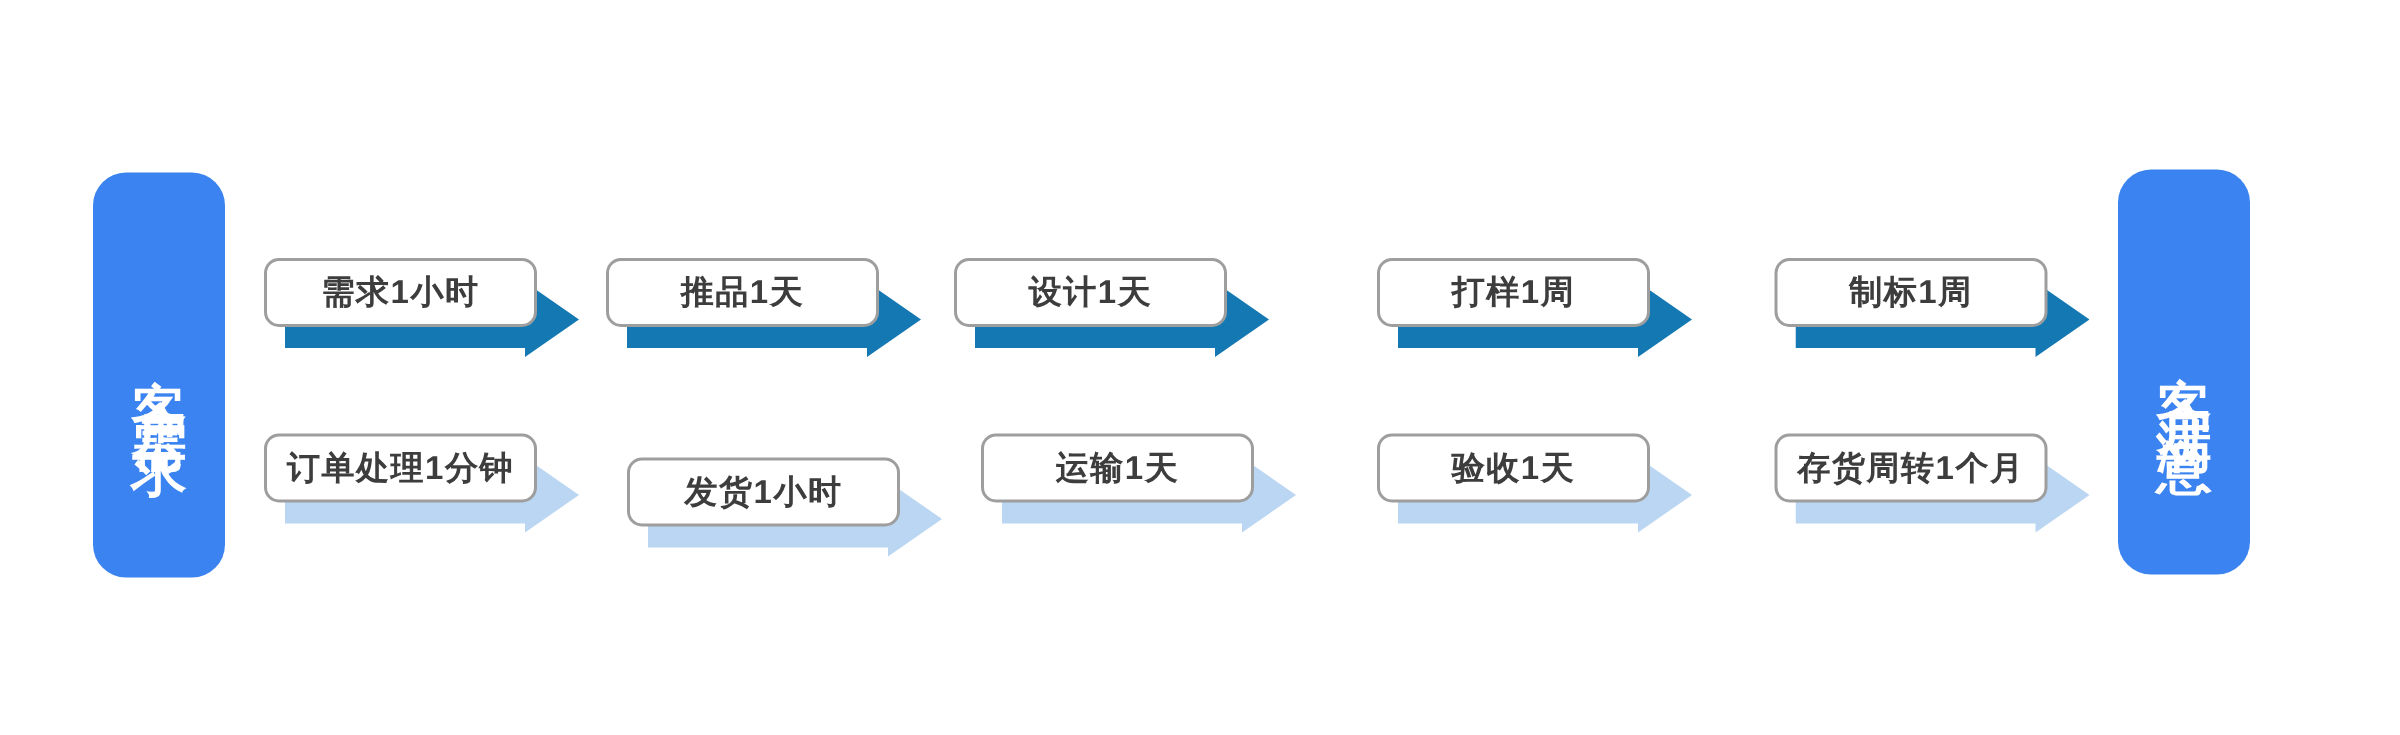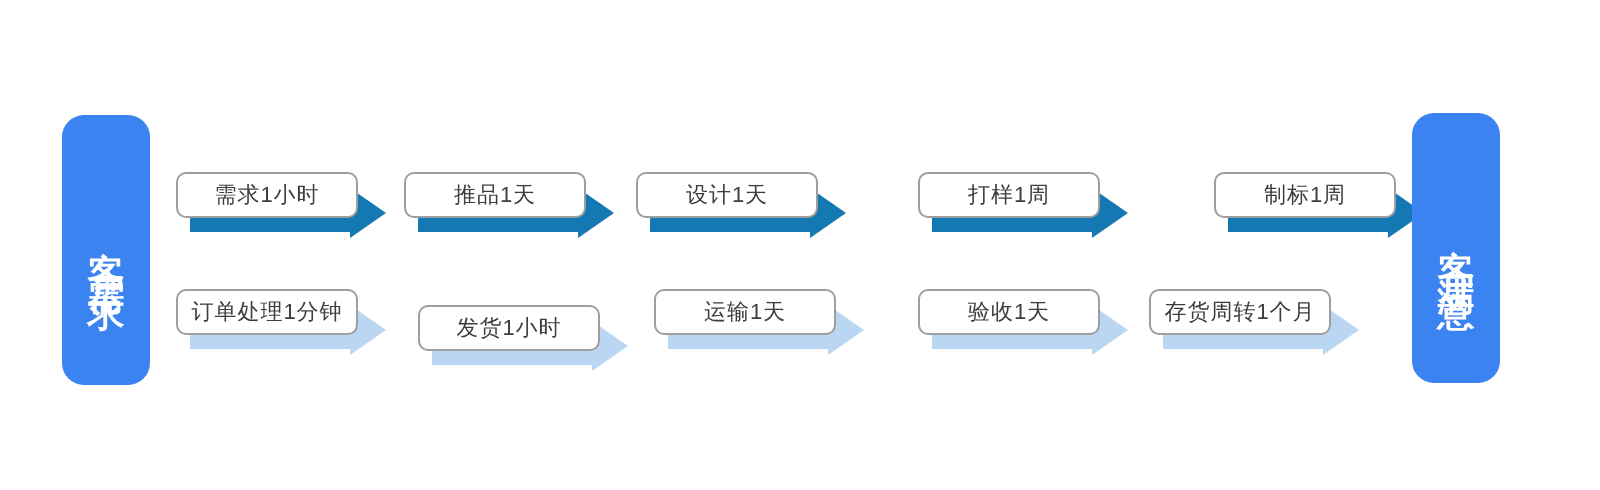--- a/index.html
+++ b/index.html
@@ -28,21 +28,21 @@
     font-size: 37px;
     font-weight: 600;
     letter-spacing: 14px;
     line-height: 1;
     user-select: none;
   }
   .pill-start { left: 62px;  top: 115px; }
   .pill-end   { left: 1412px; top: 113px; }
 
   
-  .step { position: absolute; width: 182px; height: 46px; }
+  .step { position: absolute; width: 182px; height: 46px; font-weight: bold; }
   .step-arrow {
     position: absolute;
     left: 14px;
     top: 14px;
     width: 196px;
     height: 60px;
     display: block;
   }
   .step-arrow polygon { fill: var(--arrow, #1478B2); }
   .step-box {
@@ -101,21 +101,21 @@
     </div>
   </div>
       <div class="step" style="left: 918px; top: 172px; --arrow: #1478B2;">
     <svg class="step-arrow" viewBox="0 0 196 60" preserveAspectRatio="none">
       <polygon points="0,16 160,16 160,2 196,27 160,52 160,46 0,46"></polygon>
     </svg>
     <div class="step-box">
       <span class="step-label">打样1周</span>
     </div>
   </div>
-      <div class="step" style="left: 1214px; top: 172px; --arrow: #1478B2;">
+      <div class="step" style="left: 1183px; top: 172px; --arrow: #1478B2;">
     <svg class="step-arrow" viewBox="0 0 196 60" preserveAspectRatio="none">
       <polygon points="0,16 160,16 160,2 196,27 160,52 160,46 0,46"></polygon>
     </svg>
     <div class="step-box">
       <span class="step-label">制标1周</span>
     </div>
   </div>
       <div class="step" style="left: 176px; top: 289px; --arrow: #BAD6F2;">
     <svg class="step-arrow" viewBox="0 0 196 60" preserveAspectRatio="none">
       <polygon points="0,16 160,16 160,2 196,27 160,52 160,46 0,46"></polygon>
@@ -141,21 +141,21 @@
     </div>
   </div>
       <div class="step" style="left: 918px; top: 289px; padding-left: 40px; --arrow: #BAD6F2;">
     <svg class="step-arrow" viewBox="0 0 196 60" preserveAspectRatio="none">
       <polygon points="0,16 160,16 160,2 196,27 160,52 160,46 0,46"></polygon>
     </svg>
     <div class="step-box">
       <span class="step-label">验收1天</span>
     </div>
   </div>
-      <div class="step" style="left: 1149px; top: 289px; --arrow: #BAD6F2;">
+      <div class="step" style="left: 1183px; top: 289px; --arrow: #BAD6F2;">
     <svg class="step-arrow" viewBox="0 0 196 60" preserveAspectRatio="none">
       <polygon points="0,16 160,16 160,2 196,27 160,52 160,46 0,46"></polygon>
     </svg>
     <div class="step-box">
       <span class="step-label">存货周转1个月</span>
     </div>
   </div>
     </div>
 
   <div class="pill pill-end" style="background: rgb(59, 131, 240);">

